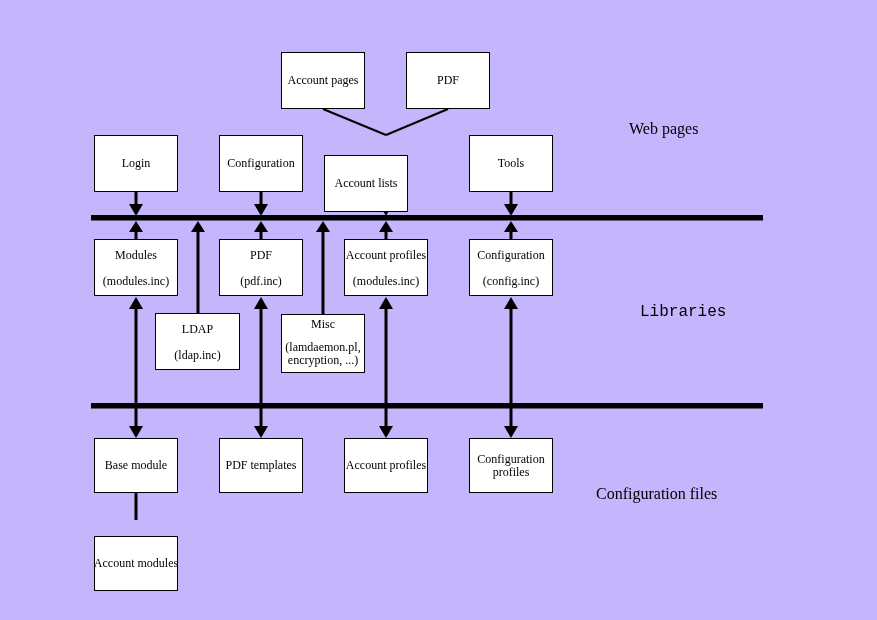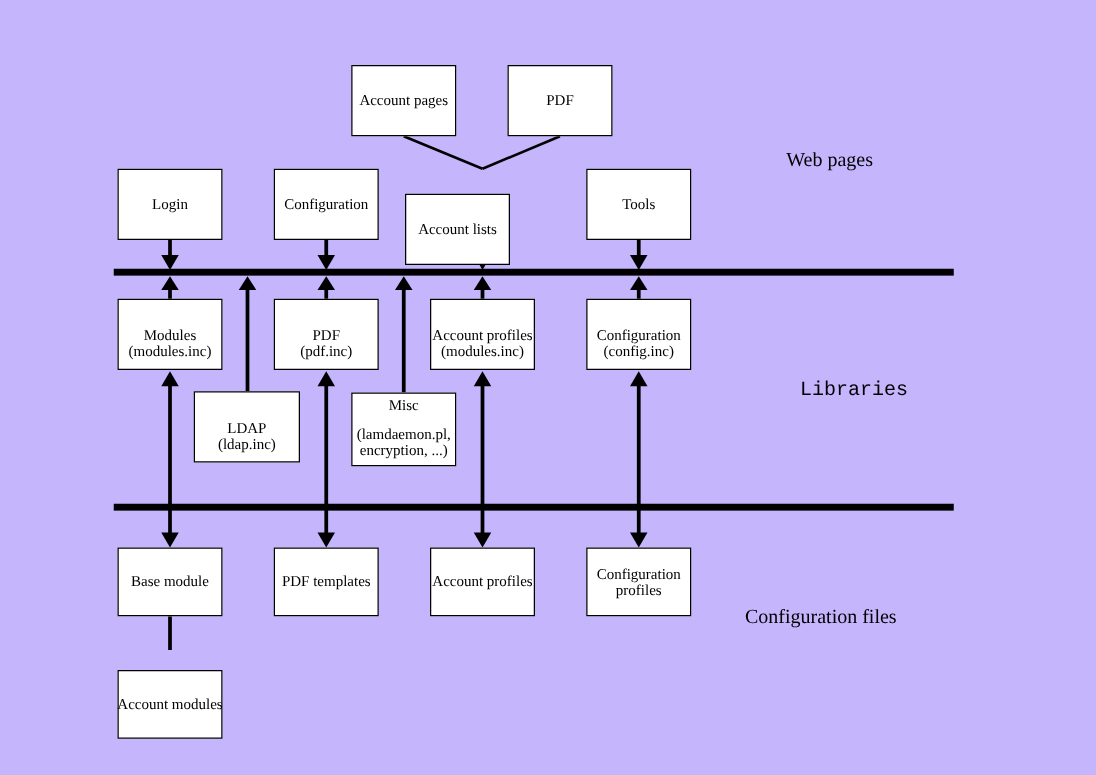--- a/index.html
+++ b/index.html
@@ -22,21 +22,21 @@
     background: #ffffff;
     display: flex;
     flex-direction: column;
     align-items: center;
     justify-content: center;
     text-align: center;
     font-size: 12px;
     line-height: 13px;
     white-space: pre;
   }
-  .node.split { justify-content: space-between; padding: 22px 0 7px; }
+  .node.split { justify-content: space-between; padding: 9px 0 7px; }
   .node.misc  { justify-content: space-between; padding: 3px 5px 5px; height: 59px; }
   .node.short { height: 55px; }
   .layer-label {
     position: absolute;
     font-size: 16px;
     line-height: 1;
     white-space: pre;
   }
 </style>
 </head>

